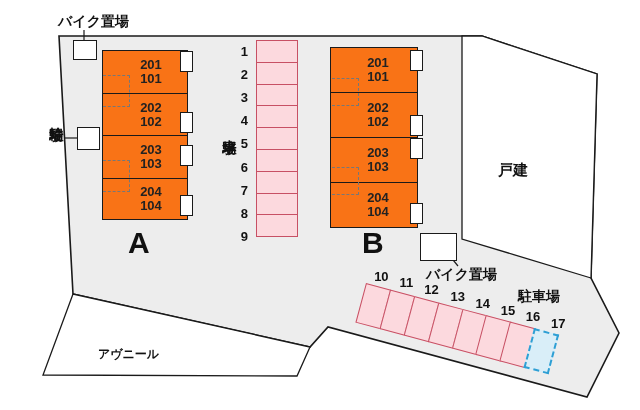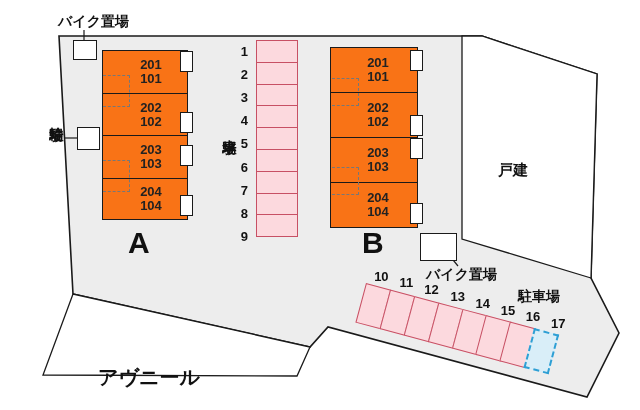--- a/index.html
+++ b/index.html
@@ -52,21 +52,21 @@
   <div class="wbox" style="left:73px;top:40px;width:24px;height:20px;"></div>
   <div class="wbox" style="left:77px;top:127px;width:23px;height:23px;"></div>
   <div class="wbox" style="left:420px;top:233px;width:37px;height:28px;"></div>
 
   <div class="lbl" style="left:58px;top:13px;font-size:14px;">バイク置場</div>
   <div class="lbl v" style="left:48px;top:115px;font-size:14px;">駐輪場</div>
   <div class="lbl v" style="left:221px;top:128px;font-size:14px;">駐車場</div>
   <div class="lbl" style="left:426px;top:266px;font-size:14px;">バイク置場</div>
   <div class="lbl" style="left:518px;top:288px;font-size:14px;">駐車場</div>
   <div class="lbl" style="left:498px;top:161px;width:52px;font-size:15px;">戸建</div>
-  <div class="lbl" style="left:98px;top:364px;width:100px;text-align:left;font-size:20px;">アヴニール</div>
+  <div class="lbl" style="left:98px;top:346px;width:100px;text-align:left;font-size:12px;">アヴニール</div>
 
   <div class="bldg bldg-a" style="left:102px;top:50px;width:86px;height:170px;">
     <div class="unit" style="height:43px;">
       <span>201</span>
       <span>101</span>
     </div>
     <div class="unit" style="height:42px;">
       <span>202</span>
       <span>102</span>
     </div>

